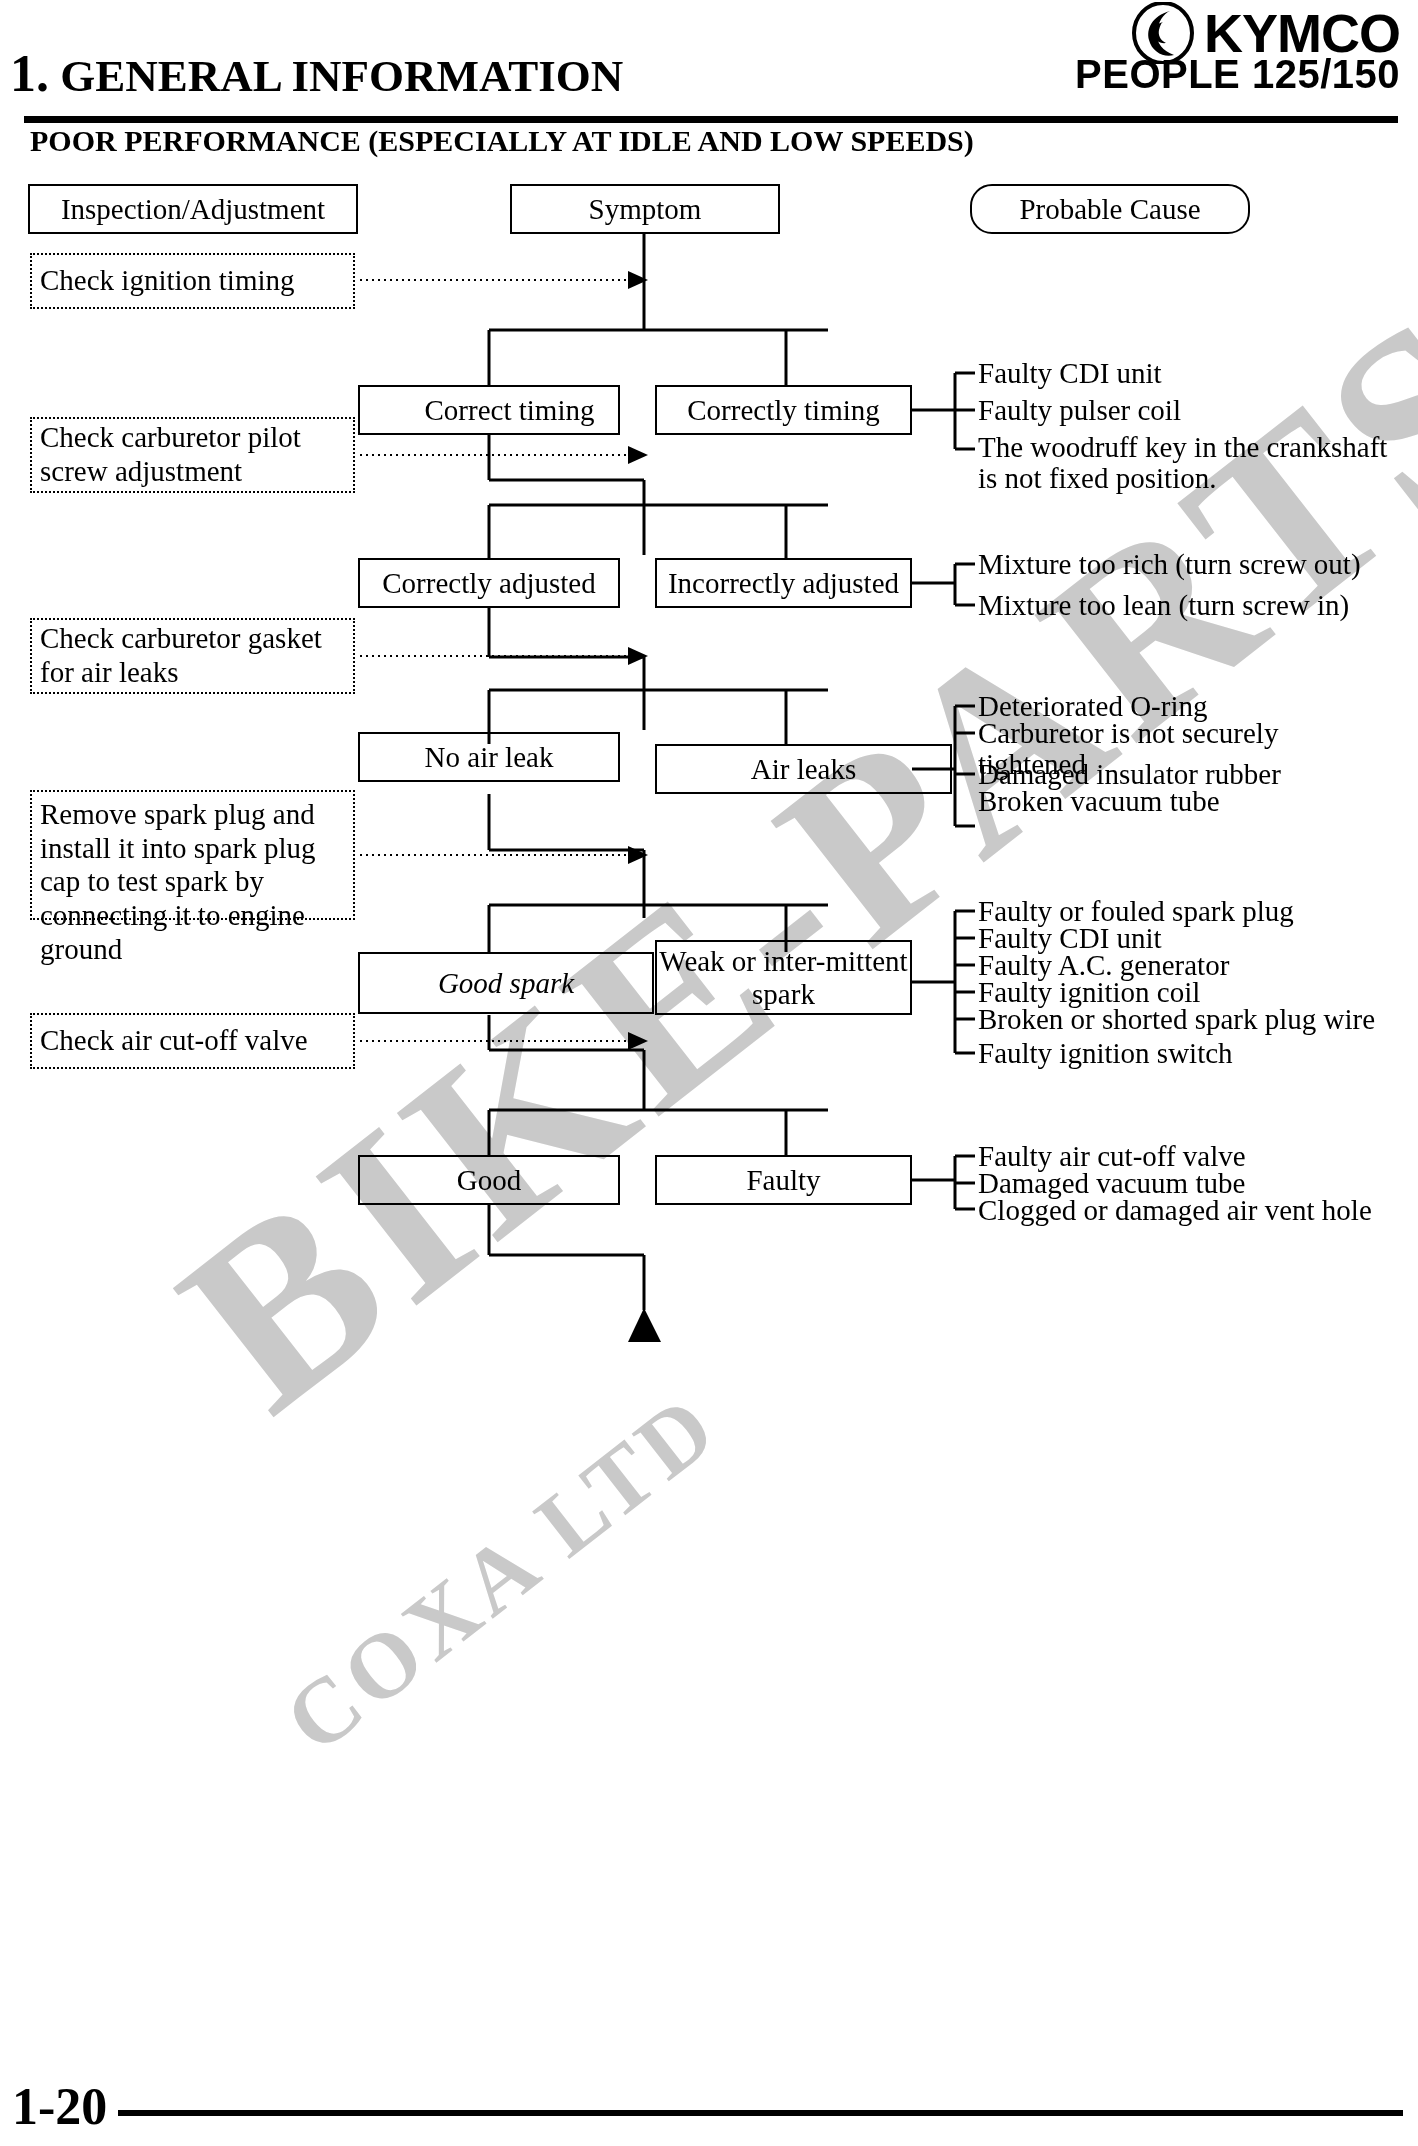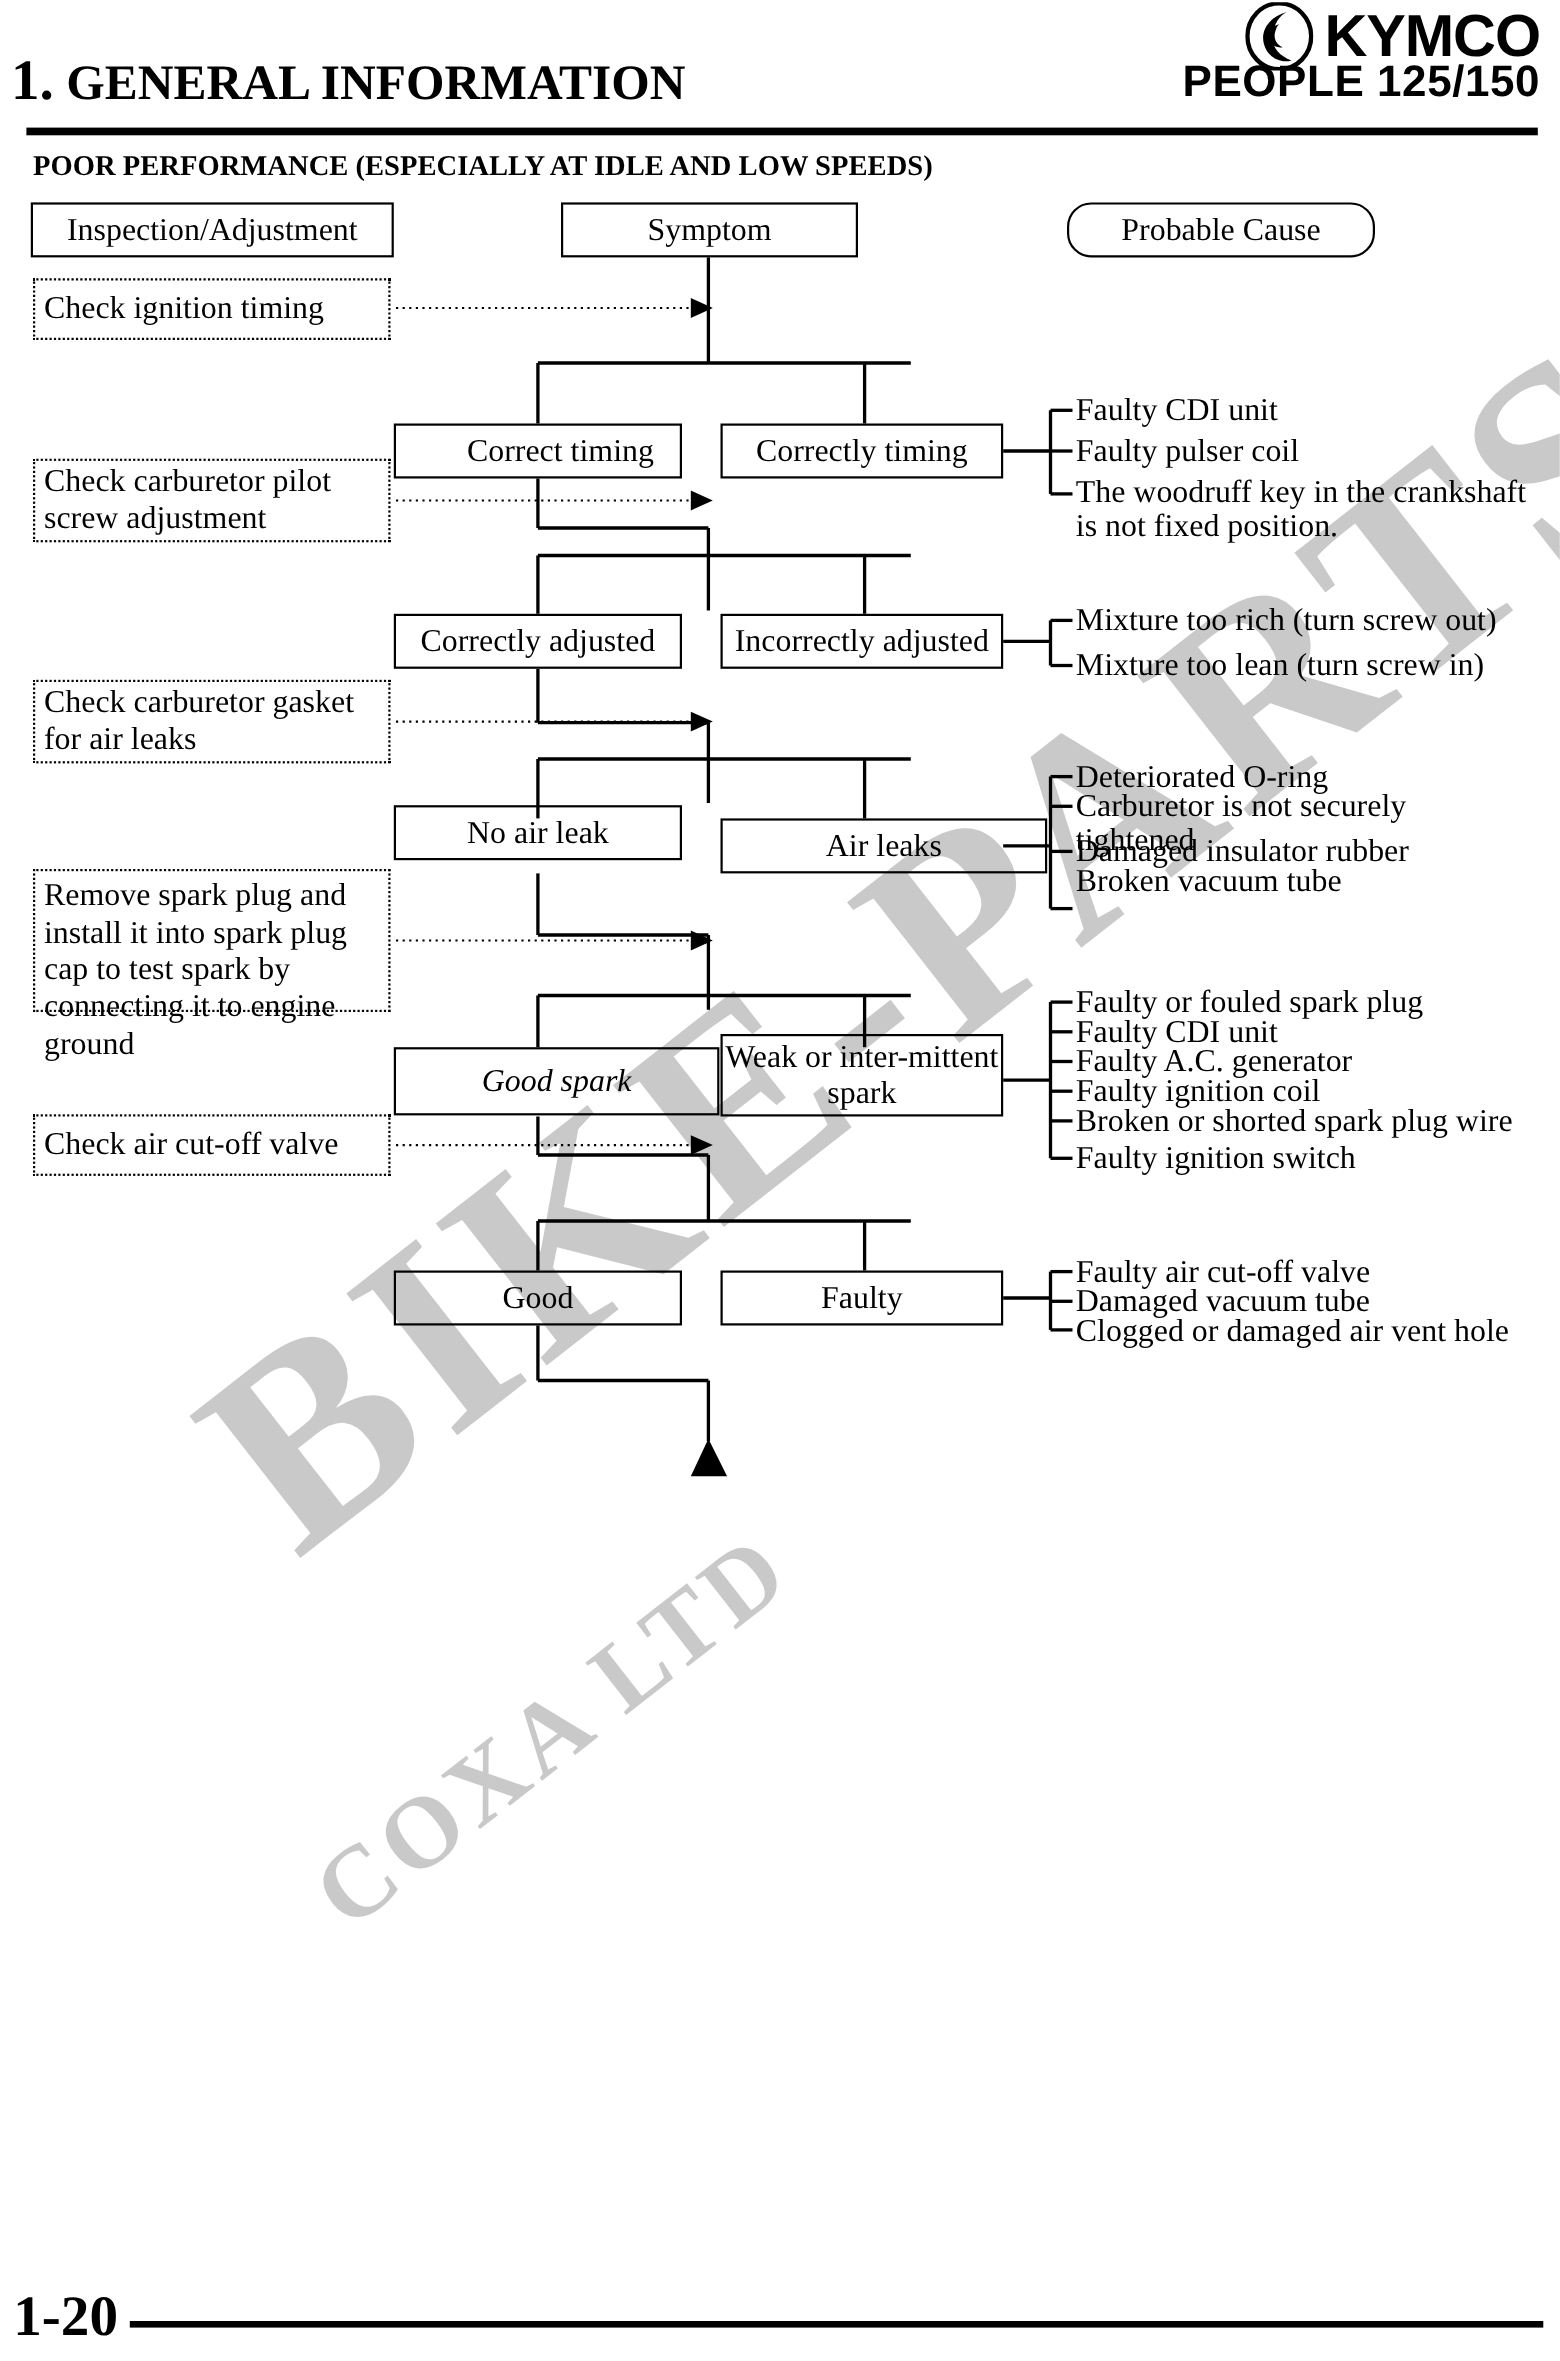--- a/index.html
+++ b/index.html
@@ -67,24 +67,24 @@
     font-family:"Liberation Sans", sans-serif;
     font-weight:bold;
     font-size:40px;
     letter-spacing:0.5px;
   }
   #header-rule {
     position:absolute; left:24px; top:116px; width:1374px; height:7px;
     background:#000;
   }
   #section-subtitle {
-    position:absolute; left:30px; top:136px;
+    position:absolute; left:30px; top:124px;
     font-family:"Liberation Serif", serif;
     font-weight:bold;
-    font-size:26px;
+    font-size:30px;
     letter-spacing:0px;
     white-space:nowrap;
     z-index:20;
   }
 
   
   #chart {
     position:absolute; left:0; top:160px; width:1418px; height:1720px;
     z-index:10;
   }

